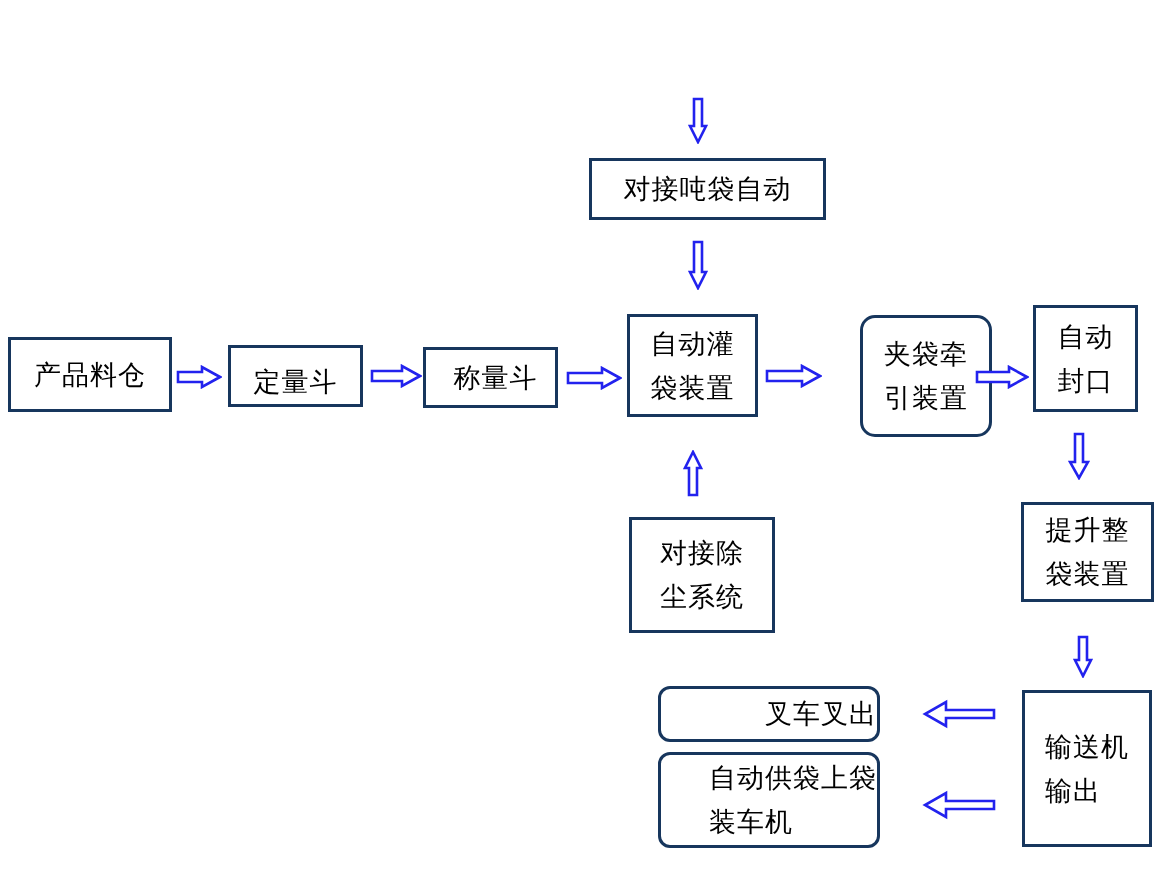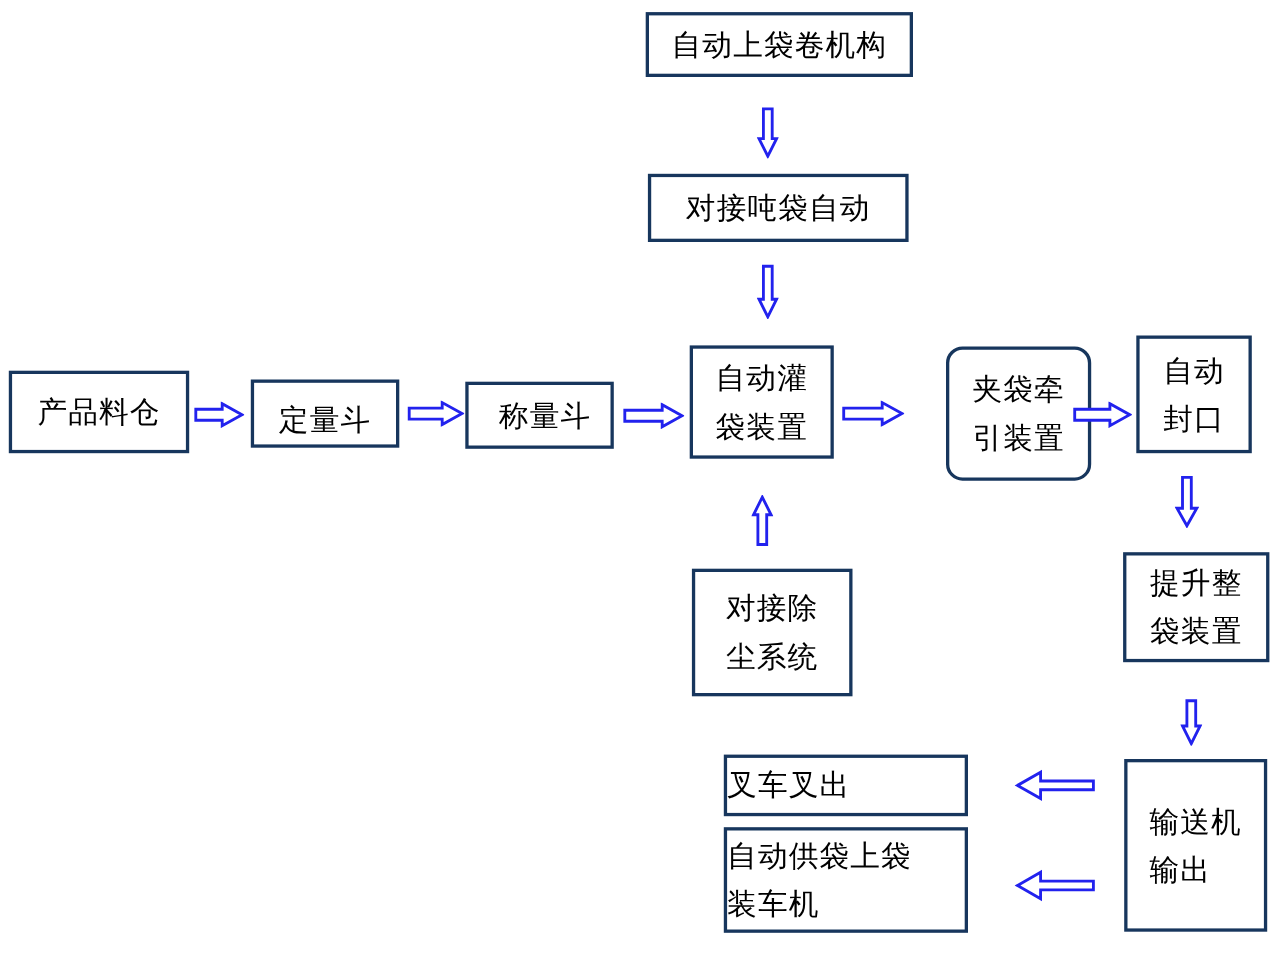--- a/index.html
+++ b/index.html
@@ -34,41 +34,39 @@
   .node .label {
     display: inline-block;
     white-space: pre-line;
     text-align: left;
     font-size: 27px;
     line-height: 44px;
     letter-spacing: 1px;
     color: var(--text-color);
   }
   .node.align-left {
-    justify-content: flex-start;
+    justify-content: flex-end;
+    border-radius: 12px;
   }
   .arrow {
     position: absolute;
     display: block;
   }
   .arrow polygon {
     fill: #ffffff;
     stroke: var(--arrow-blue);
     stroke-width: 2.6;
     stroke-linejoin: miter;
   }
 </style>
 </head>
 <body>
 
 <div class="canvas">
 
-  <div class="node" style="left:587px; top:11px; width:243px; height:59px;">
-    <span class="label">自动上袋卷机构</span>
-  </div>
 
   <svg class="arrow" style="left:688px; top:97px;" width="20" height="47" viewBox="0 0 20 47">
     <polygon points="6,2 14,2 14,29 18,29 10,45 2,29 6,29"></polygon>
   </svg>
 
   <div class="node" style="left:589px; top:158px; width:237px; height:62px;">
     <span class="label">对接吨袋自动</span>
   </div>
 
   <svg class="arrow" style="left:688px; top:240px;" width="20" height="50" viewBox="0 0 20 50">

